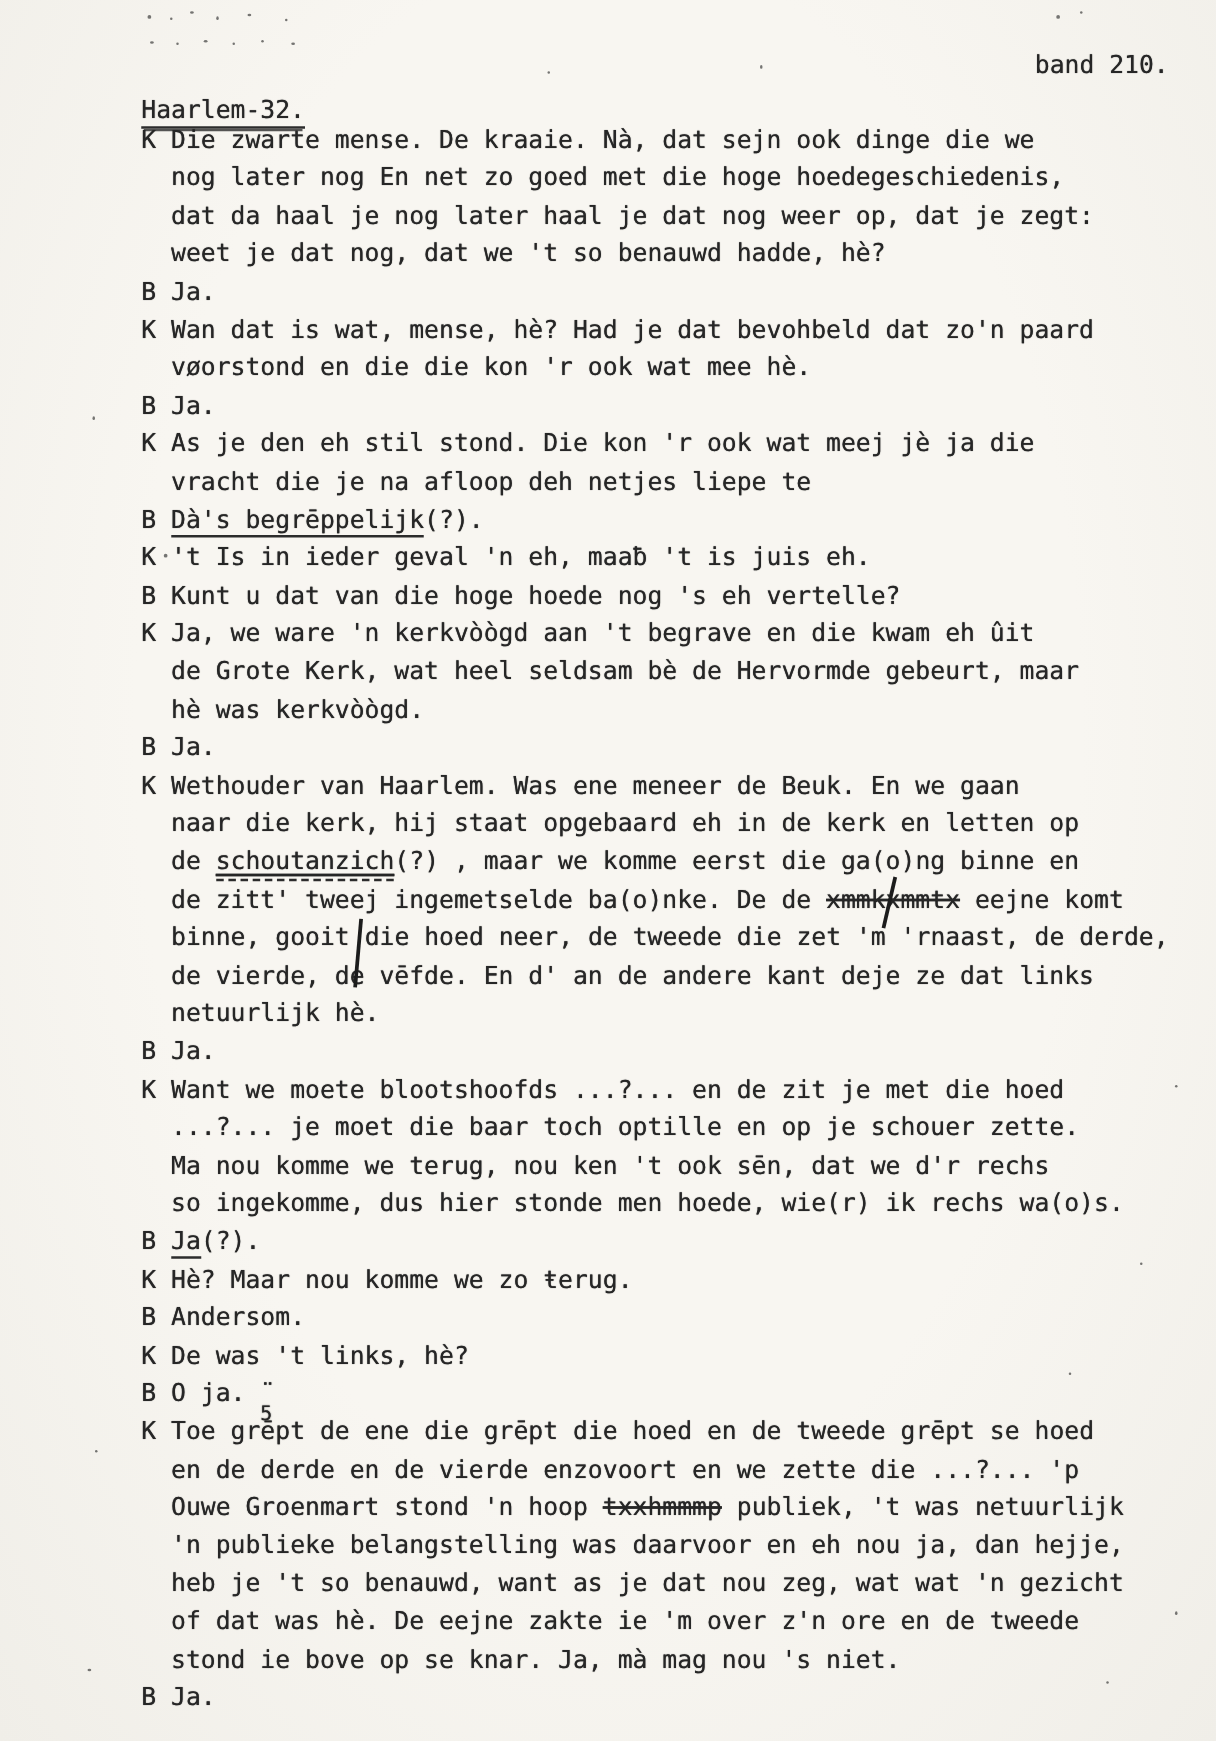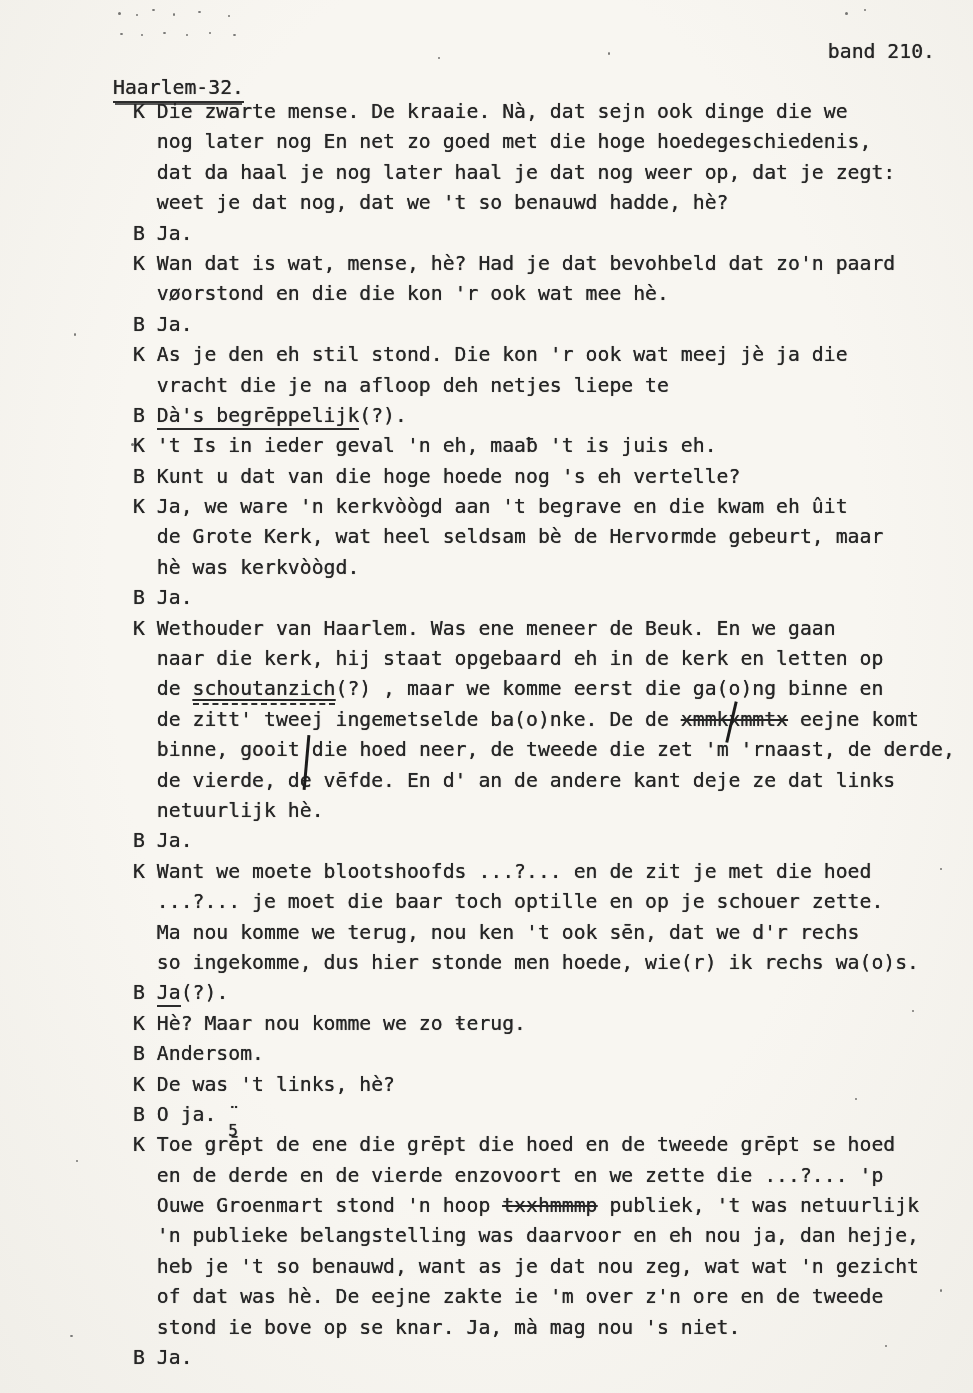--- a/index.html
+++ b/index.html
@@ -24,21 +24,21 @@
     box-shadow:0 4px 0 -2px rgba(44,44,44,.8);
     padding-bottom:2px;
     margin-top:42px;
   }
   .hright{position:absolute;right:38px;top:6px;}
   .transcript{
     position:absolute;top:97px;left:113px;right:10px;
     font-size:19.8px;line-height:30.4px;
     white-space:pre;
   }
-  .line{position:relative;height:30.4px;margin-left:20px;}
+  .line{position:relative;height:30.4px;}
   .u{border-bottom:2px solid #2c2c2c;padding-bottom:1px;}
   .du{
     border-bottom:2px dashed #2c2c2c;padding-bottom:2.5px;
     text-decoration:underline;text-decoration-thickness:1.6px;text-underline-offset:4px;text-align:center;
   }
   .strike{text-decoration:line-through;text-decoration-thickness:2px;}
   .slashed{position:relative;text-align:center;}
   .slashed::after{
     content:"";position:absolute;left:46%;top:-7px;width:2.6px;height:42px;
     background:#1c1c1c;transform:rotate(13deg);

